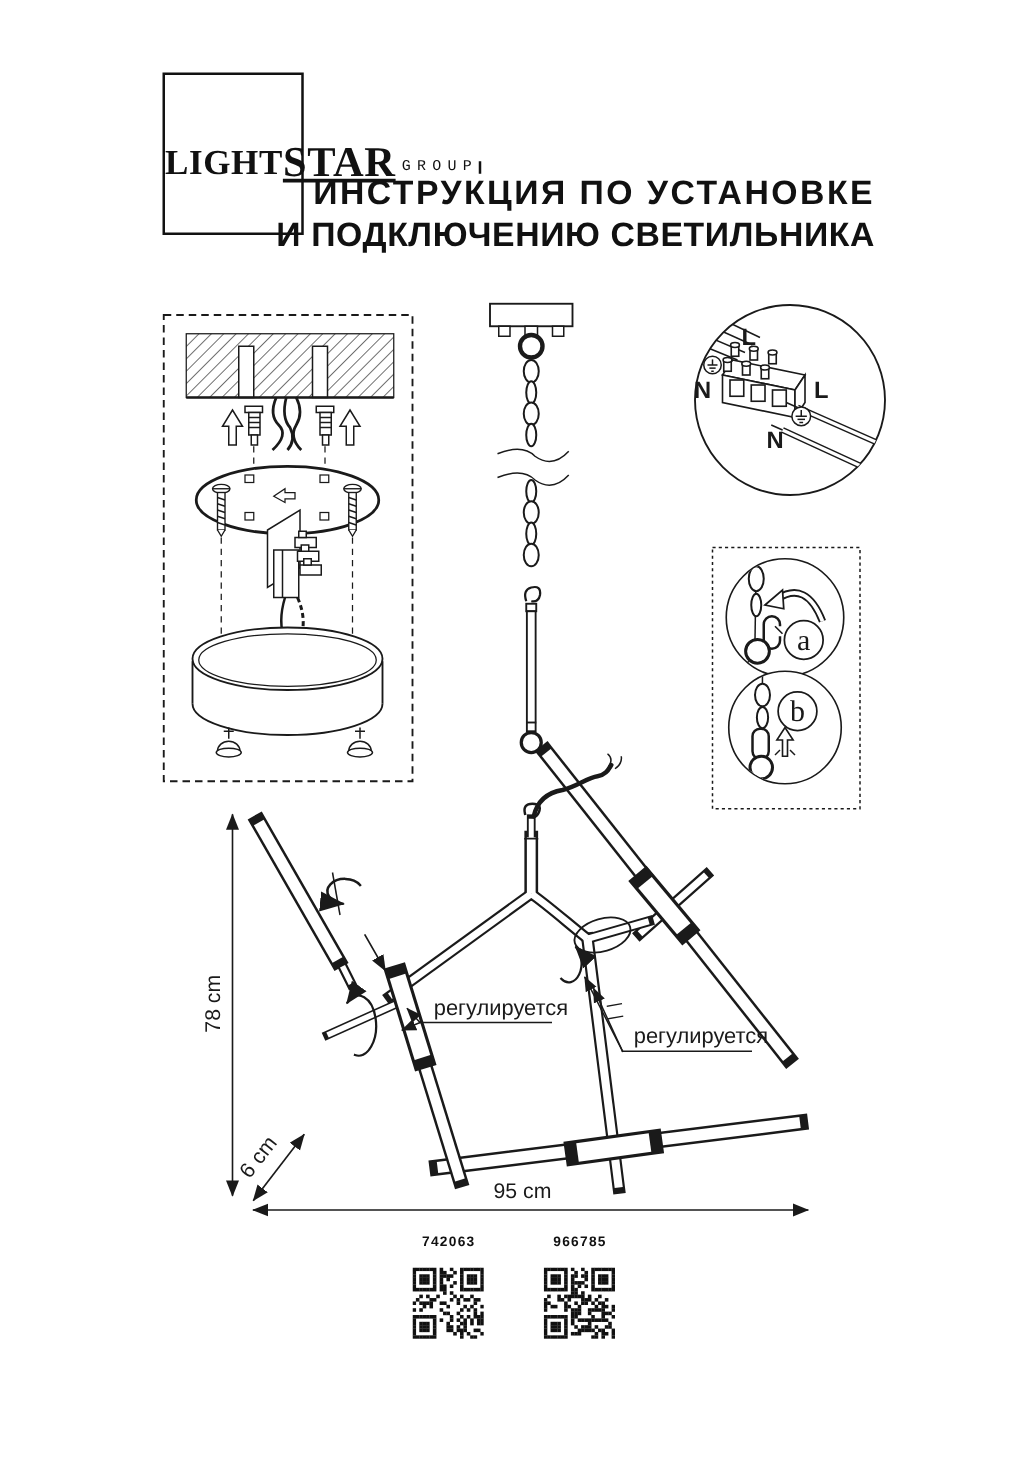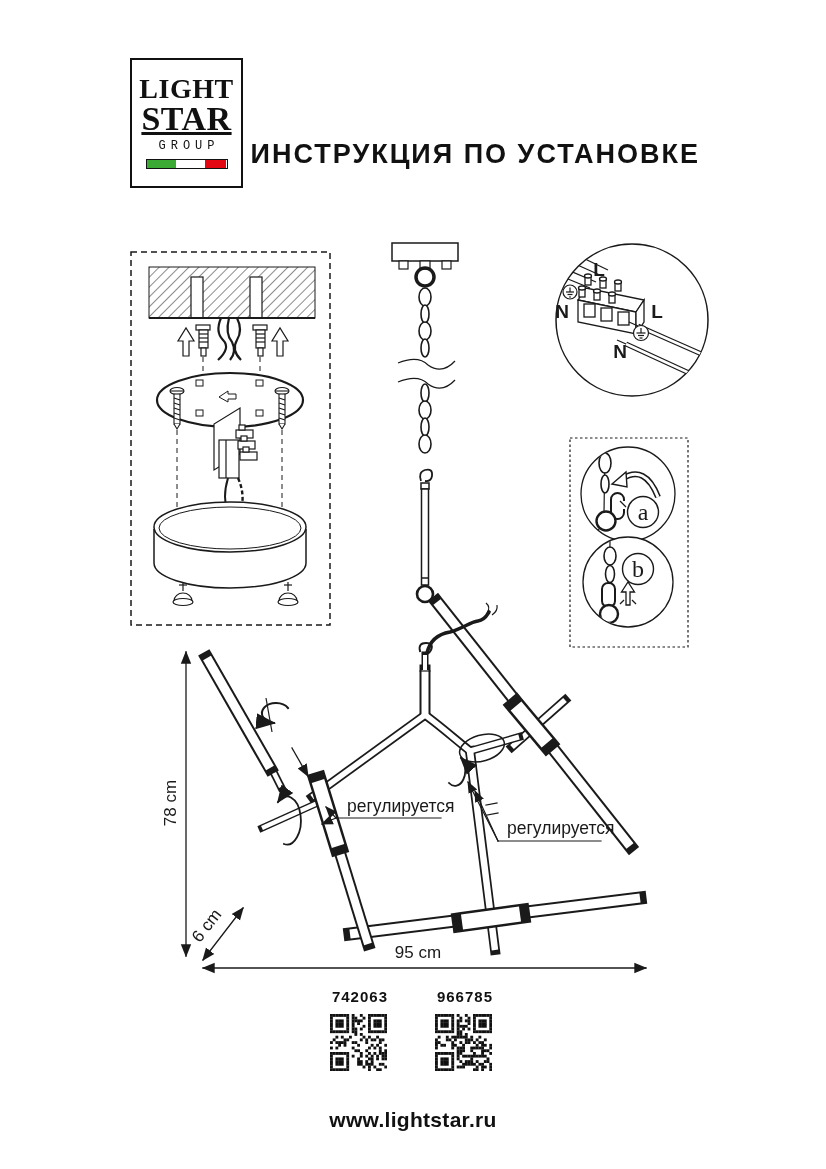--- a/index.html
+++ b/index.html
@@ -1,35 +1,35 @@
 <!DOCTYPE html>
 <html><head>
 <meta charset="utf-8">
 <style>
   html,body{margin:0;padding:0;background:#e8e8e8;}
   .page{position:relative;width:826px;height:1169px;background:#ffffff;margin:0 auto;
         font-family:"Liberation Sans",sans-serif;color:#111;overflow:hidden;}
   
   .logo-box{position:absolute;left:130px;top:58px;width:113px;height:130px;
-            border:2px solid #111;display:flex;flex-direction:column;align-items:center;
+            border:2px solid #111;display:flex;flex-direction:row;align-items:center;
             justify-content:flex-start;padding-top:16px;box-sizing:border-box;background:#fff;}
   .logo-l1{font-family:"Liberation Serif",serif;font-weight:bold;font-size:28px;line-height:0.95;letter-spacing:0.5px;}
   .logo-l2{font-family:"Liberation Serif",serif;font-weight:bold;font-size:34px;line-height:0.95;letter-spacing:0.5px;text-decoration:underline;}
   .logo-l3{font-size:12px;letter-spacing:5px;margin-top:4px;margin-left:5px;font-family:Liberation Mono, monospace;}
   .logo-flag{width:80px;height:8px;border:1.5px solid #111;margin-top:6px;display:flex;}
   .fg{flex:37;background:#3aaa35;} .fw{flex:36;background:#ffffff;} .fr{flex:27;background:#e30613;}
   .series{position:absolute;top:54px;right:126px;text-align:right;font-weight:bold;
           font-size:21.5px;line-height:1.3;}
   .instruction{position:absolute;top:138px;right:126px;text-align:right;font-weight:bold;
                font-size:27px;line-height:1.25;margin-left:24px;}
   .ls2{letter-spacing:2px;} .ls05{letter-spacing:0.5px;}
   
   .fig{position:absolute;left:0;top:0;width:826px;height:1169px;}
   
-  .qr-label{position:absolute;width:58px;text-align:right;font-weight:bold;font-size:15px;letter-spacing:1px;}
+  .qr-label{position:absolute;width:58px;text-align:center;font-weight:bold;font-size:11px;letter-spacing:1px;}
   .qr{position:absolute;width:57px;height:57px;}
   .footer{position:absolute;left:0;top:1108px;width:826px;text-align:center;
           font-weight:bold;font-size:21px;letter-spacing:0.3px;}
 </style>
 </head>
 <body>
 
 <div class="page">
 
   <div class="logo-box">
@@ -39,20 +39,21 @@
     <div class="logo-flag">
       <div class="fg"></div>
       <div class="fw"></div>
       <div class="fr"></div>
     </div>
   </div>
 
 
   <div class="instruction">
     <div class="ls2">ИНСТРУКЦИЯ ПО УСТАНОВКЕ</div>
+    <div class="ls05">И ПОДКЛЮЧЕНИЮ СВЕТИЛЬНИКА</div>
   </div>
 
   <svg class="fig" viewBox="0 0 826 1169">
     <defs>
       <pattern id="hatch" width="7" height="7" patternUnits="userSpaceOnUse" patternTransform="rotate(45)">
         <line x1="0" y1="0" x2="0" y2="7" stroke="#1a1a1a" stroke-width="1"></line>
       </pattern>
       <marker id="ah" viewBox="0 0 10 10" refX="9" refY="5" markerWidth="10" markerHeight="10" orient="auto-start-reverse">
         <path d="M0,1 L10,5 L0,9 z" fill="#1a1a1a"></path>
       </marker>
@@ -816,14 +817,13 @@
       <rect x="40.71" y="51.57" width="2.86" height="2.86"></rect>
       <rect x="46.14" y="51.57" width="2.86" height="2.86"></rect>
       <rect x="48.86" y="51.57" width="2.86" height="2.86"></rect>
       <rect x="54.29" y="51.57" width="2.86" height="2.86"></rect>
       <rect x="38.00" y="54.29" width="2.86" height="2.86"></rect>
       <rect x="40.71" y="54.29" width="2.86" height="2.86"></rect>
       <rect x="46.14" y="54.29" width="2.86" height="2.86"></rect>
       <rect x="54.29" y="54.29" width="2.86" height="2.86"></rect>
     </svg>
 
-  <div class="footer">www.lightstar.ru</div>
 </div>
 
 </body></html>

